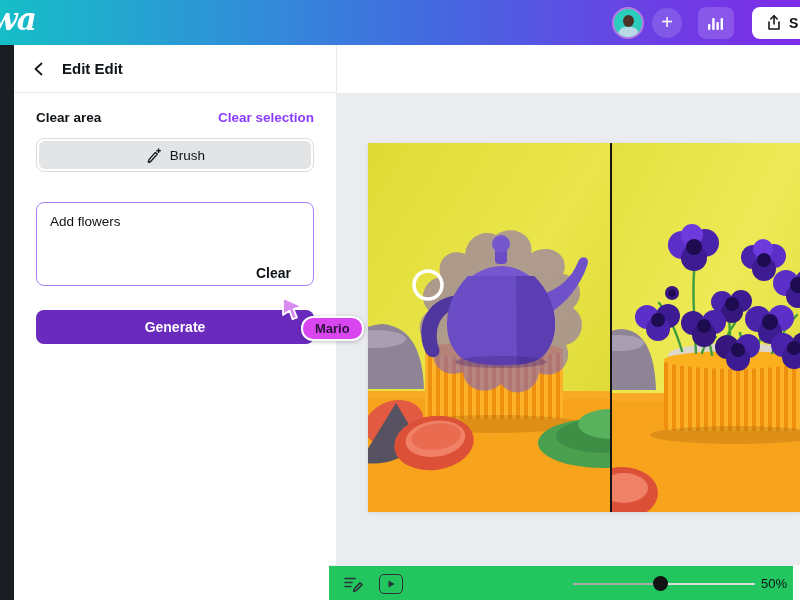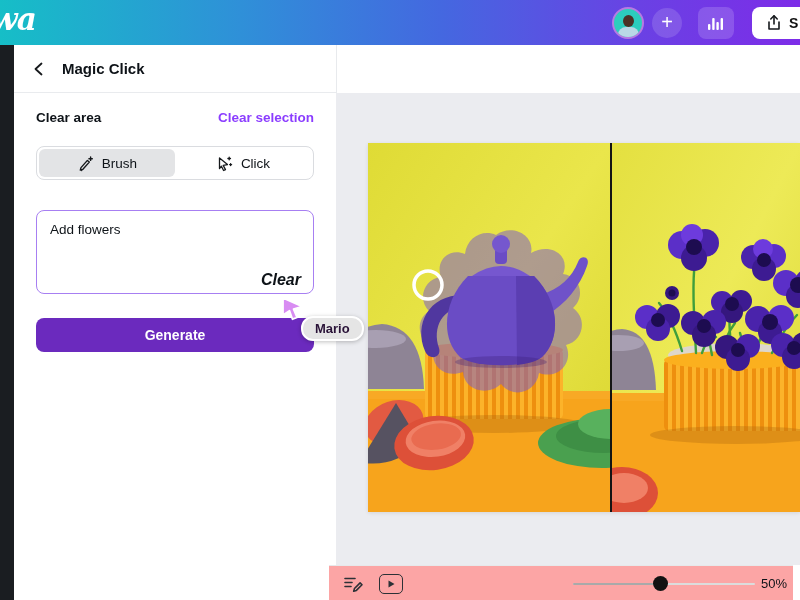--- a/index.html
+++ b/index.html
@@ -28,47 +28,47 @@
   .rail { position:absolute; left:0; top:45px; width:14px; height:555px; background:#1a1d21; }
   .sidebar { position:absolute; left:14px; top:45px; width:322px; height:555px; background:#fff; }
   .panel-header { height:48px; display:flex; align-items:center; gap:16px; padding:0 18px;
     border-bottom:1px solid #e9ebee; }
   .back { display:flex; align-items:center; }
   .panel-title { font-size:15px; font-weight:700; color:#0e1318; }
   .panel-body { padding:17px 22px 0 22px; }
   .row-between { display:flex; justify-content:space-between; align-items:center; }
   .lbl { font-size:13.5px; font-weight:700; color:#0e1318; }
   .link-purple { font-size:13.5px; font-weight:700; color:#8b3dff; cursor:pointer;text-align:center; }
-  .segmented { margin-top:21px; display:flex; border:1px solid #dadce0; border-radius:8px; padding:2px; height:34px; }
+  .segmented { margin-top:13px; display:flex; border:1px solid #dadce0; border-radius:8px; padding:2px; height:34px; }
   .seg-btn { flex:1; display:flex; align-items:center; justify-content:center; gap:8px;
     font-size:13.5px; color:#0e1318; border-radius:6px; }
   .seg-btn.active { background:#e3e4e6; font-weight:500; }
   .prompt-wrap { position:relative; margin-top:30px; }
   .prompt { width:100%; height:84px; border:1.5px solid #a77ff2; border-radius:8px; resize:none;
     padding:11px 13px; font-family:"Liberation Sans", sans-serif; font-size:13.5px; color:#0e1318; outline:none; }
-  .prompt-clear { position:absolute; right:13px; bottom:9px; font-size:16px; font-weight:700; color:#0e1318;font-style:italic; }
+  .prompt-clear { position:absolute; right:23px; bottom:9px; font-size:14px; font-weight:700; color:#0e1318; }
   .generate { margin-top:20px; width:100%; height:34px; background:#6b2abe; border:none; border-radius:8px;
     color:#fff; font-size:14px; font-weight:600; font-family:"Liberation Sans", sans-serif; }
 
   
   .collab-cursor { position:absolute; left:281px; top:297px; z-index:30; }
-  .collab-pill { position:absolute; left:301px; top:316px; z-index:30; background:#e5e5e5; border:2px solid #fff;
+  .collab-pill { position:absolute; left:301px; top:316px; z-index:30; background:#d946ef; border:2px solid #fff;
     border-radius:12px; padding:3px 12px; font-size:13px; font-weight:700; color:#2a1338;
     box-shadow:0 1px 4px rgba(0,0,0,0.25); }
 
   
   .canvas-topstrip { position:absolute; left:336px; top:45px; width:464px; height:48px; background:#fff;
     border-left:1px solid #e8eaed; }
   .canvas { position:absolute; left:336px; top:93px; width:464px; height:472px; background:#ebecf0; }
   .stage { position:absolute; left:32px; top:50px; width:432px; height:369px; display:flex;
     box-shadow:0 1px 4px rgba(0,0,0,0.10); }
   .divider { width:2px; height:369px; background:#141414; }
 
   
-  .bottombar { position:absolute; left:329px; top:565px; width:464px; height:35px; background:#fca5a5;
+  .bottombar { position:absolute; left:329px; top:565px; width:464px; height:35px; background:#22c55e;
     border-top:1px solid #e7e9eb; }
   .bb-icons { position:absolute; left:14px; top:0; height:35px; display:flex; align-items:center; gap:15px; }
   .play-btn { width:24px; height:20px; border:1.6px solid #2c3136; border-radius:5px;
     display:flex; align-items:center; justify-content:center; }
   .slider { position:absolute; left:244px; top:0; width:182px; height:35px; }
   .slider .track { position:absolute; left:0; top:16.5px; width:100%; height:2px; background:#dcdcdc; border-radius:1px; }
   .slider .fill { position:absolute; left:0; top:16.5px; width:48%; height:2px; background:#a9a9a9; border-radius:1px; }
   .slider .thumb { position:absolute; left:80px; top:10px; width:15px; height:15px; background:#121212; border-radius:50%; }
   .zoom-label { position:absolute; right:6px; top:10px; font-size:13px; color:#0e1318; }
 </style>
@@ -110,49 +110,39 @@
 
 <div class="rail"></div>
 
 <div class="sidebar">
   <div class="panel-header">
     <div class="back">
       <svg width="14" height="14" viewBox="0 0 14 14">
         <path d="M9.5 1.5 L3.5 7 L9.5 12.5" fill="none" stroke="#16191c" stroke-width="1.8" stroke-linecap="round" stroke-linejoin="round"></path>
       </svg>
     </div>
-    <div class="panel-title">Magic Click</div>
+    <div class="panel-title">Edit Edit</div>
   </div>
 
   <div class="panel-body">
     <div class="row-between">
       <span class="lbl">Clear area</span>
       <span class="link-purple">Clear selection</span>
     </div>
 
     <div class="segmented">
       <div class="seg-btn active">
         <svg width="17" height="17" viewBox="0 0 17 17">
           <g stroke="#16191c" stroke-width="1.4" fill="none" stroke-linecap="round" stroke-linejoin="round">
             <path d="M4 12.6 l6.4-7.2 1.9 1.7 -6.4 7.2 -2.6 0.8 z"></path>
             <path d="M13.6 2 v3.4 M11.9 3.7 h3.4"></path>
             <path d="M4.6 15.6 h0.1"></path>
           </g>
         </svg>
         <span>Brush</span>
-      </div>
-      <div class="seg-btn">
-        <svg width="17" height="17" viewBox="0 0 17 17">
-          <g stroke="#16191c" stroke-width="1.3" fill="none" stroke-linecap="round" stroke-linejoin="round">
-            <path d="M3.5 3 l8 6.6 -4.3 0.8 2.3 4.2 -1.9 0.9 -2.2-4.3 -1.9 2.4 z"></path>
-            <path d="M13.2 2.2 v2.6 M11.9 3.5 h2.6"></path>
-            <path d="M14.6 8.6 v2 M13.6 9.6 h2"></path>
-          </g>
-        </svg>
-        <span>Click</span>
       </div>
     </div>
 
     <div class="prompt-wrap">
       <textarea class="prompt" style="">Add flowers</textarea>
       <span class="prompt-clear">Clear</span>
     </div>
 
     <button class="generate">Generate</button>
   </div>

